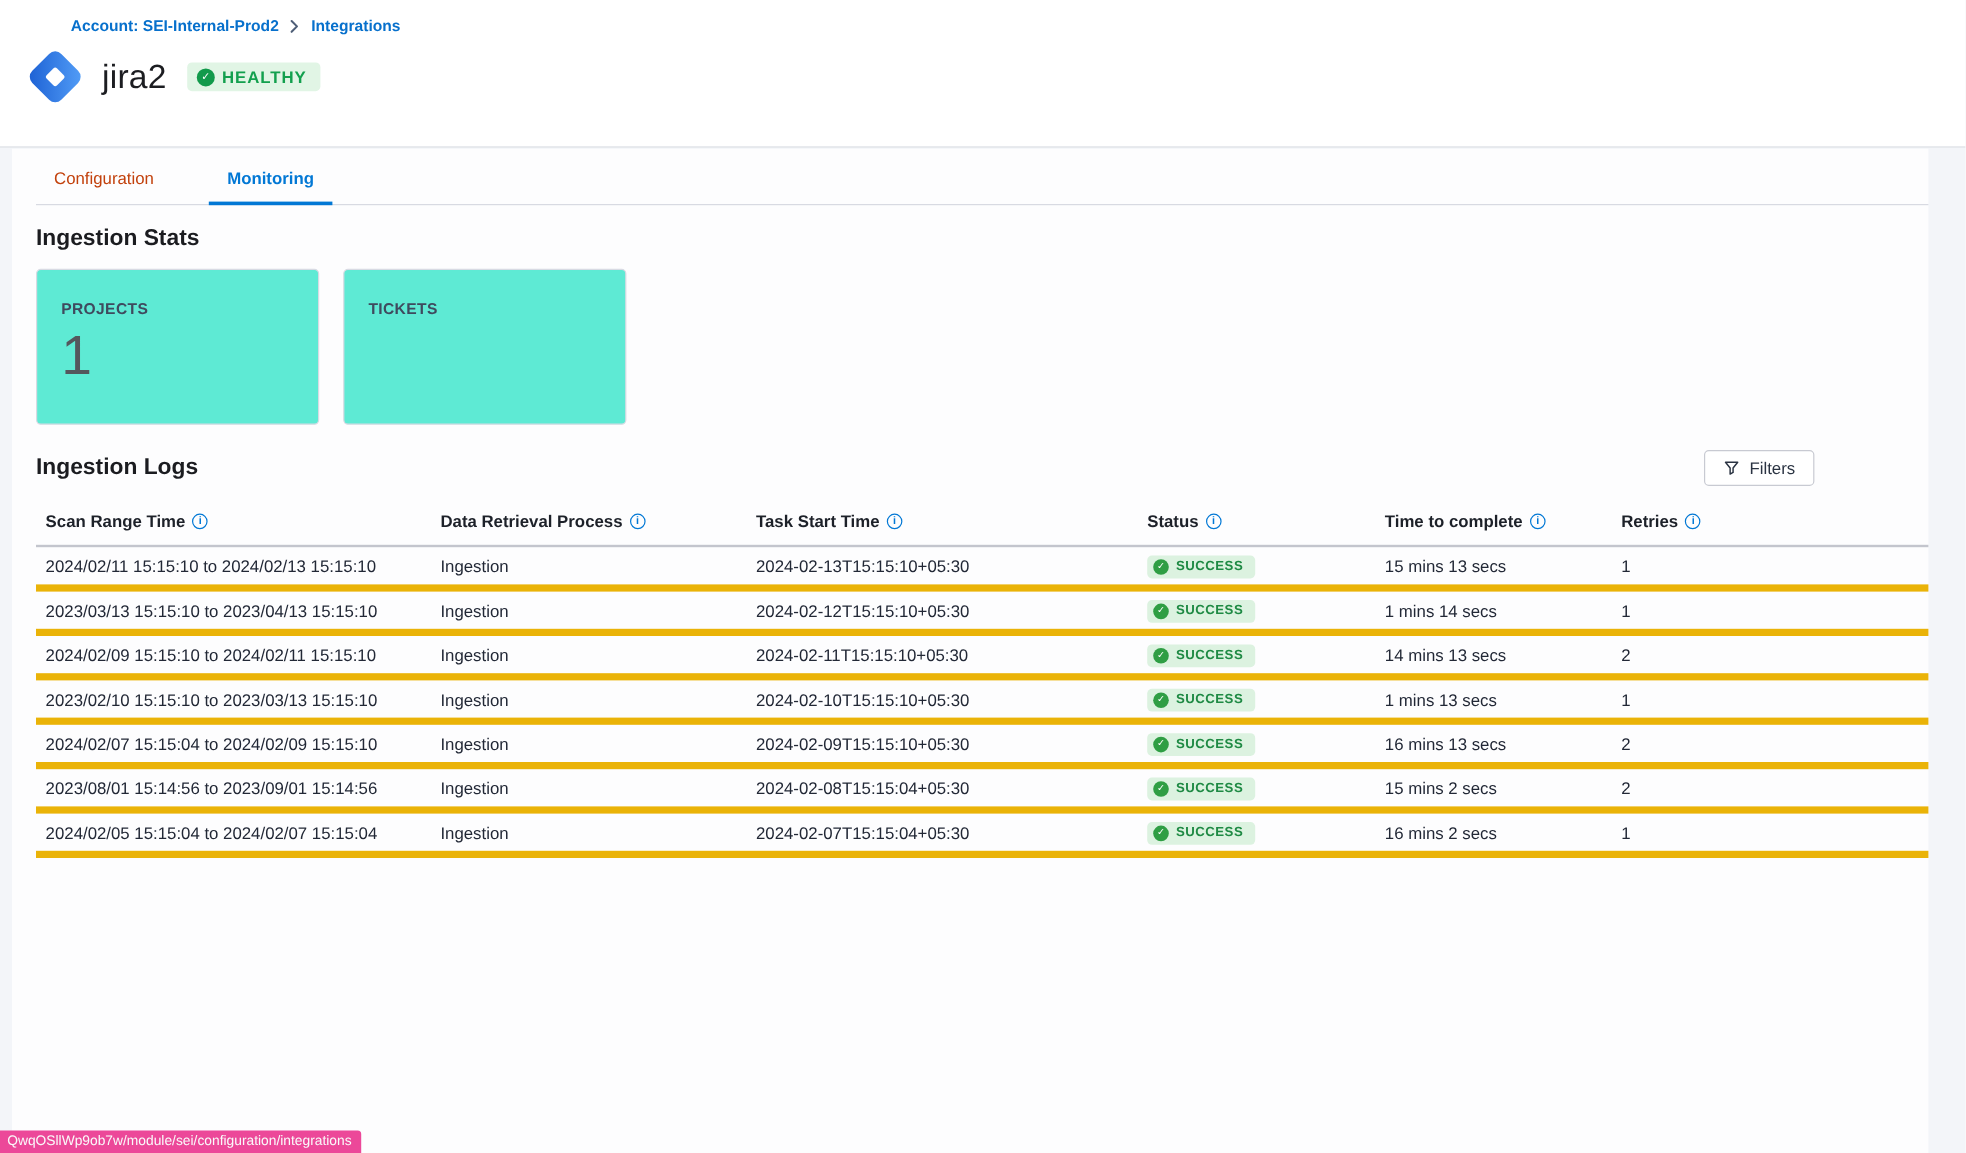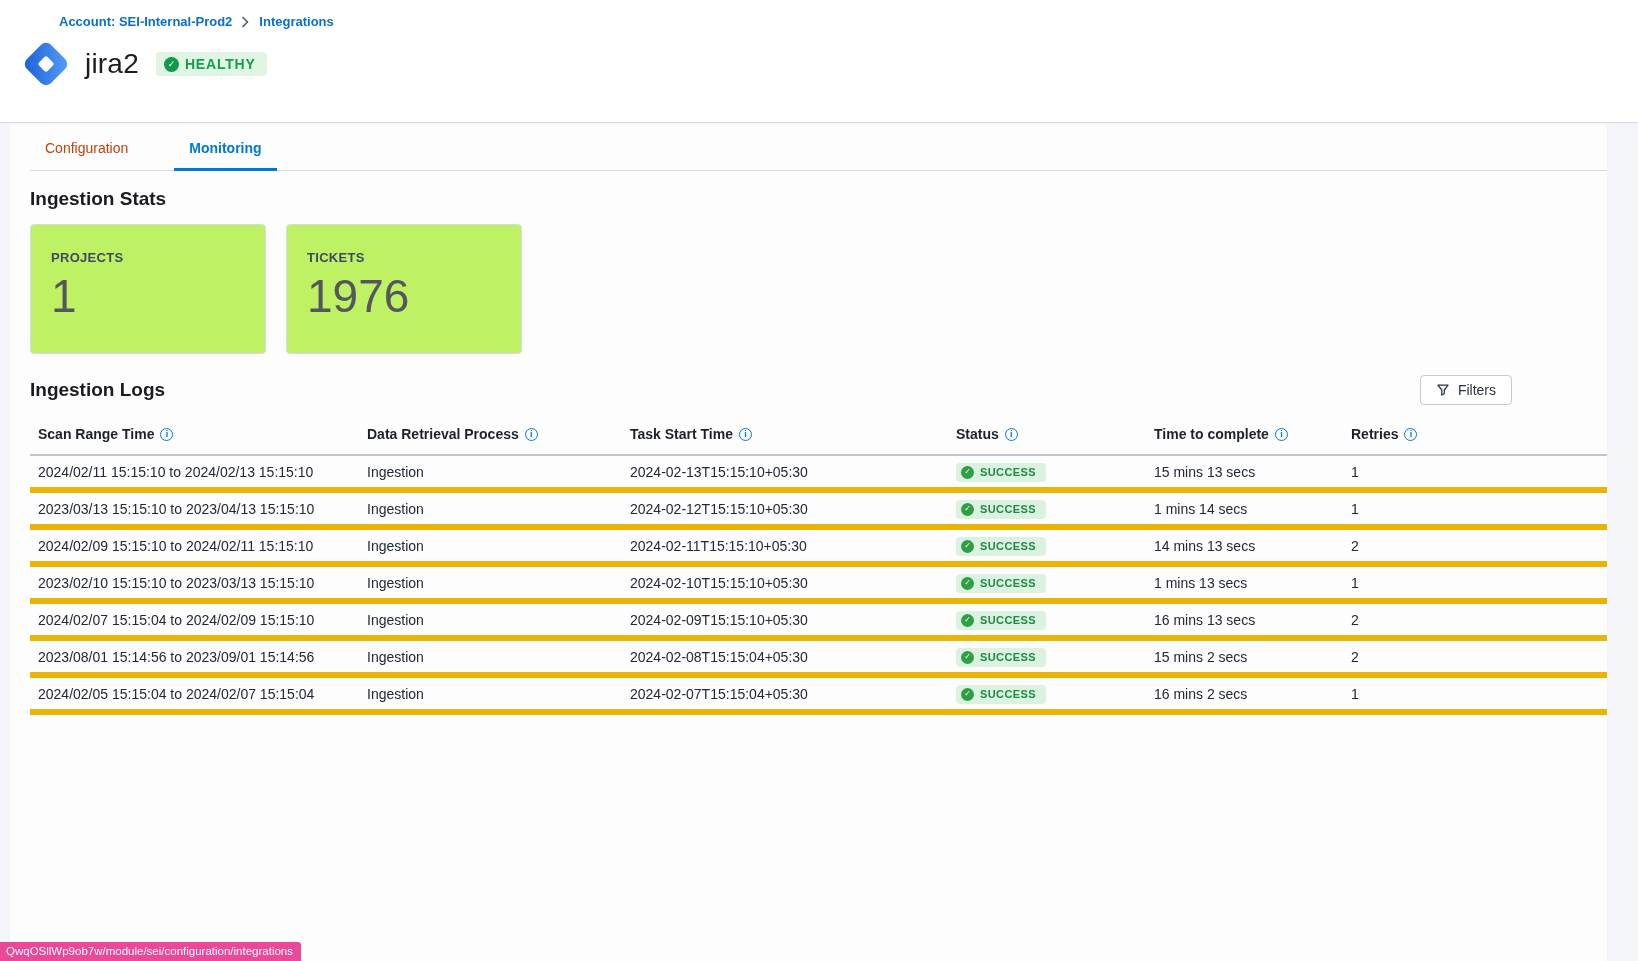--- a/index.html
+++ b/index.html
@@ -50,21 +50,21 @@
   .tab.first { margin-right: 31px; }
   .tab.active { color: #0278d5; font-weight: 700; border-bottom-color: #0278d5; }
 
   
   .section-heading { font-size: 19px; font-weight: 700; color: #1b1c20; }
   .stats-heading { margin: 17px 0 0 20px; }
 
   
   .cards-row { display: flex; gap: 20px; margin: 14px 0 0 20px; }
   .stat-card {
-    width: 236px; height: 130px; background: #bef264;
+    width: 236px; height: 130px; background: #5eead4;
     border: 1px solid #d8dae3; border-radius: 4px; padding: 25px 0 0 20px;
   }
   .stat-label { font-size: 13px; font-weight: 600; color: #3f4a5e; letter-spacing: 0.3px; }
   .stat-value { font-size: 46px; font-weight: 400; color: #54575d; margin-top: 8px; line-height: 1; }
 
   
   .logs-header-row {
     margin: 20px 0 0 20px; padding-right: 95px;
     display: flex; align-items: center; justify-content: space-between; height: 32px;
   }
@@ -149,21 +149,20 @@
 
   <h2 class="section-heading stats-heading">Ingestion Stats</h2>
 
   <div class="cards-row">
     <div class="stat-card">
       <div class="stat-label">PROJECTS</div>
       <div class="stat-value">1</div>
     </div>
     <div class="stat-card">
       <div class="stat-label">TICKETS</div>
-      <div class="stat-value">1976</div>
     </div>
   </div>
 
   <div class="logs-header-row">
     <h2 class="section-heading">Ingestion Logs</h2>
     <button class="filters-button">
       <svg width="14" height="14" viewBox="0 0 16 16">
           <path d="M2.2 2.5h11.6L9.4 8v4.2l-2.8 1.6V8z" fill="none" stroke="#2a3342" stroke-width="1.4" stroke-linejoin="round"></path>
         </svg>
       <span>Filters</span>

